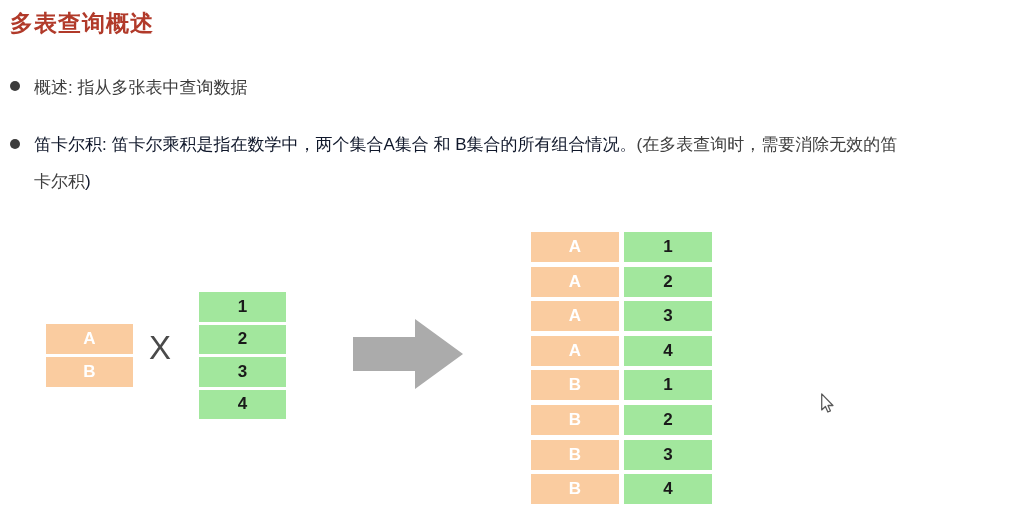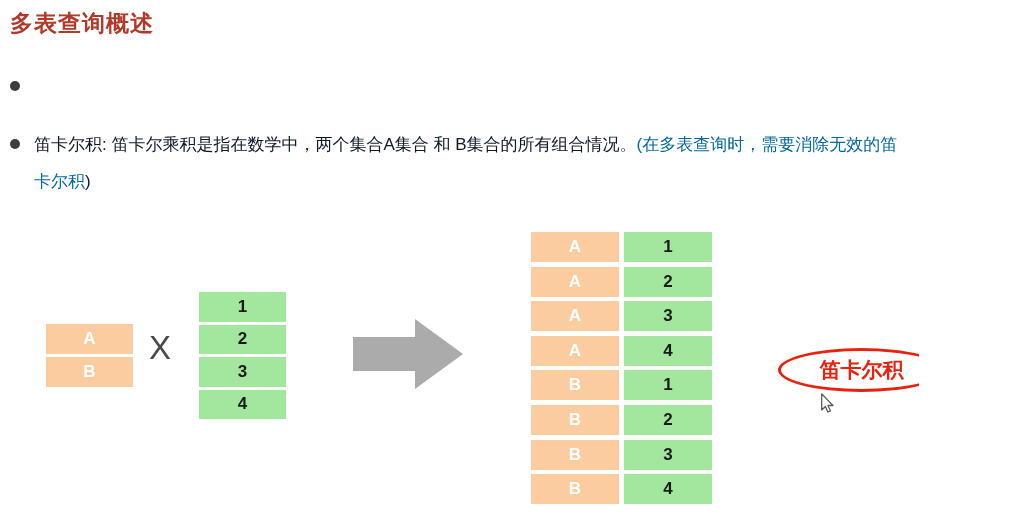--- a/index.html
+++ b/index.html
@@ -28,21 +28,21 @@
     border-radius: 50%;
     background: #3c3c3c;
   }
   .bullet-line {
     position: absolute;
     left: 34px;
     font-size: 17px;
     white-space: nowrap;
     color: #3c3c3c;
   }
-  .red-text { color: #0369a1; }
+  .red-text { color: #404040; }
   .dark-text { color: #0f172a; }
 
   .cell-col {
     position: absolute;
     display: flex;
     flex-direction: column;
   }
   .cell {
     display: flex;
     align-items: center;
@@ -91,20 +91,23 @@
   .mouse-cursor { position: absolute; left: 820px; top: 393px; }
 </style>
 </head>
 <body>
 
 <div class="page">
 
   <h1 class="page-title">多表查询概述</h1>
 
   <span class="bullet-dot" style="left:10px; top:81px;"></span>
+  <div class="bullet-line" style="top:76px;">
+    <span>概述: 指从多张表中查询数据</span>
+  </div>
 
   <span class="bullet-dot" style="left:10px; top:139px;"></span>
   <div class="bullet-line" style="top:133px;">
     <span class="dark-text">笛卡尔积: 笛卡尔乘积是指在数学中，两个集合A集合 和 B集合的所有组合情况。</span><span class="red-text">(在多表查询时，需要消除无效的笛</span>
   </div>
   <div class="bullet-line" style="top:170px;">
     <span class="red-text">卡尔积</span><span class="dark-text">)</span>
   </div>
 
   <div class="cell-col left-table">
@@ -140,21 +143,18 @@
     <div class="cell cell-green">1</div>
     <div class="cell cell-green">2</div>
     <div class="cell cell-green">3</div>
     <div class="cell cell-green">4</div>
     <div class="cell cell-green">1</div>
     <div class="cell cell-green">2</div>
     <div class="cell cell-green">3</div>
     <div class="cell cell-green">4</div>
   </div>
 
-  <div class="callout">
-    <span class="callout-label">笛卡尔积</span>
-  </div>
 
   <svg class="mouse-cursor" width="15" height="22" viewBox="0 0 12 19">
     <polygon points="1,0.8 1,14.6 4.2,11.7 6.3,16.4 8.5,15.4 6.4,10.8 10.7,10.8" fill="#ffffff" stroke="#5a5a5a" stroke-width="1.1" stroke-linejoin="round"></polygon>
   </svg>
 
 </div>
 
 </body></html>

